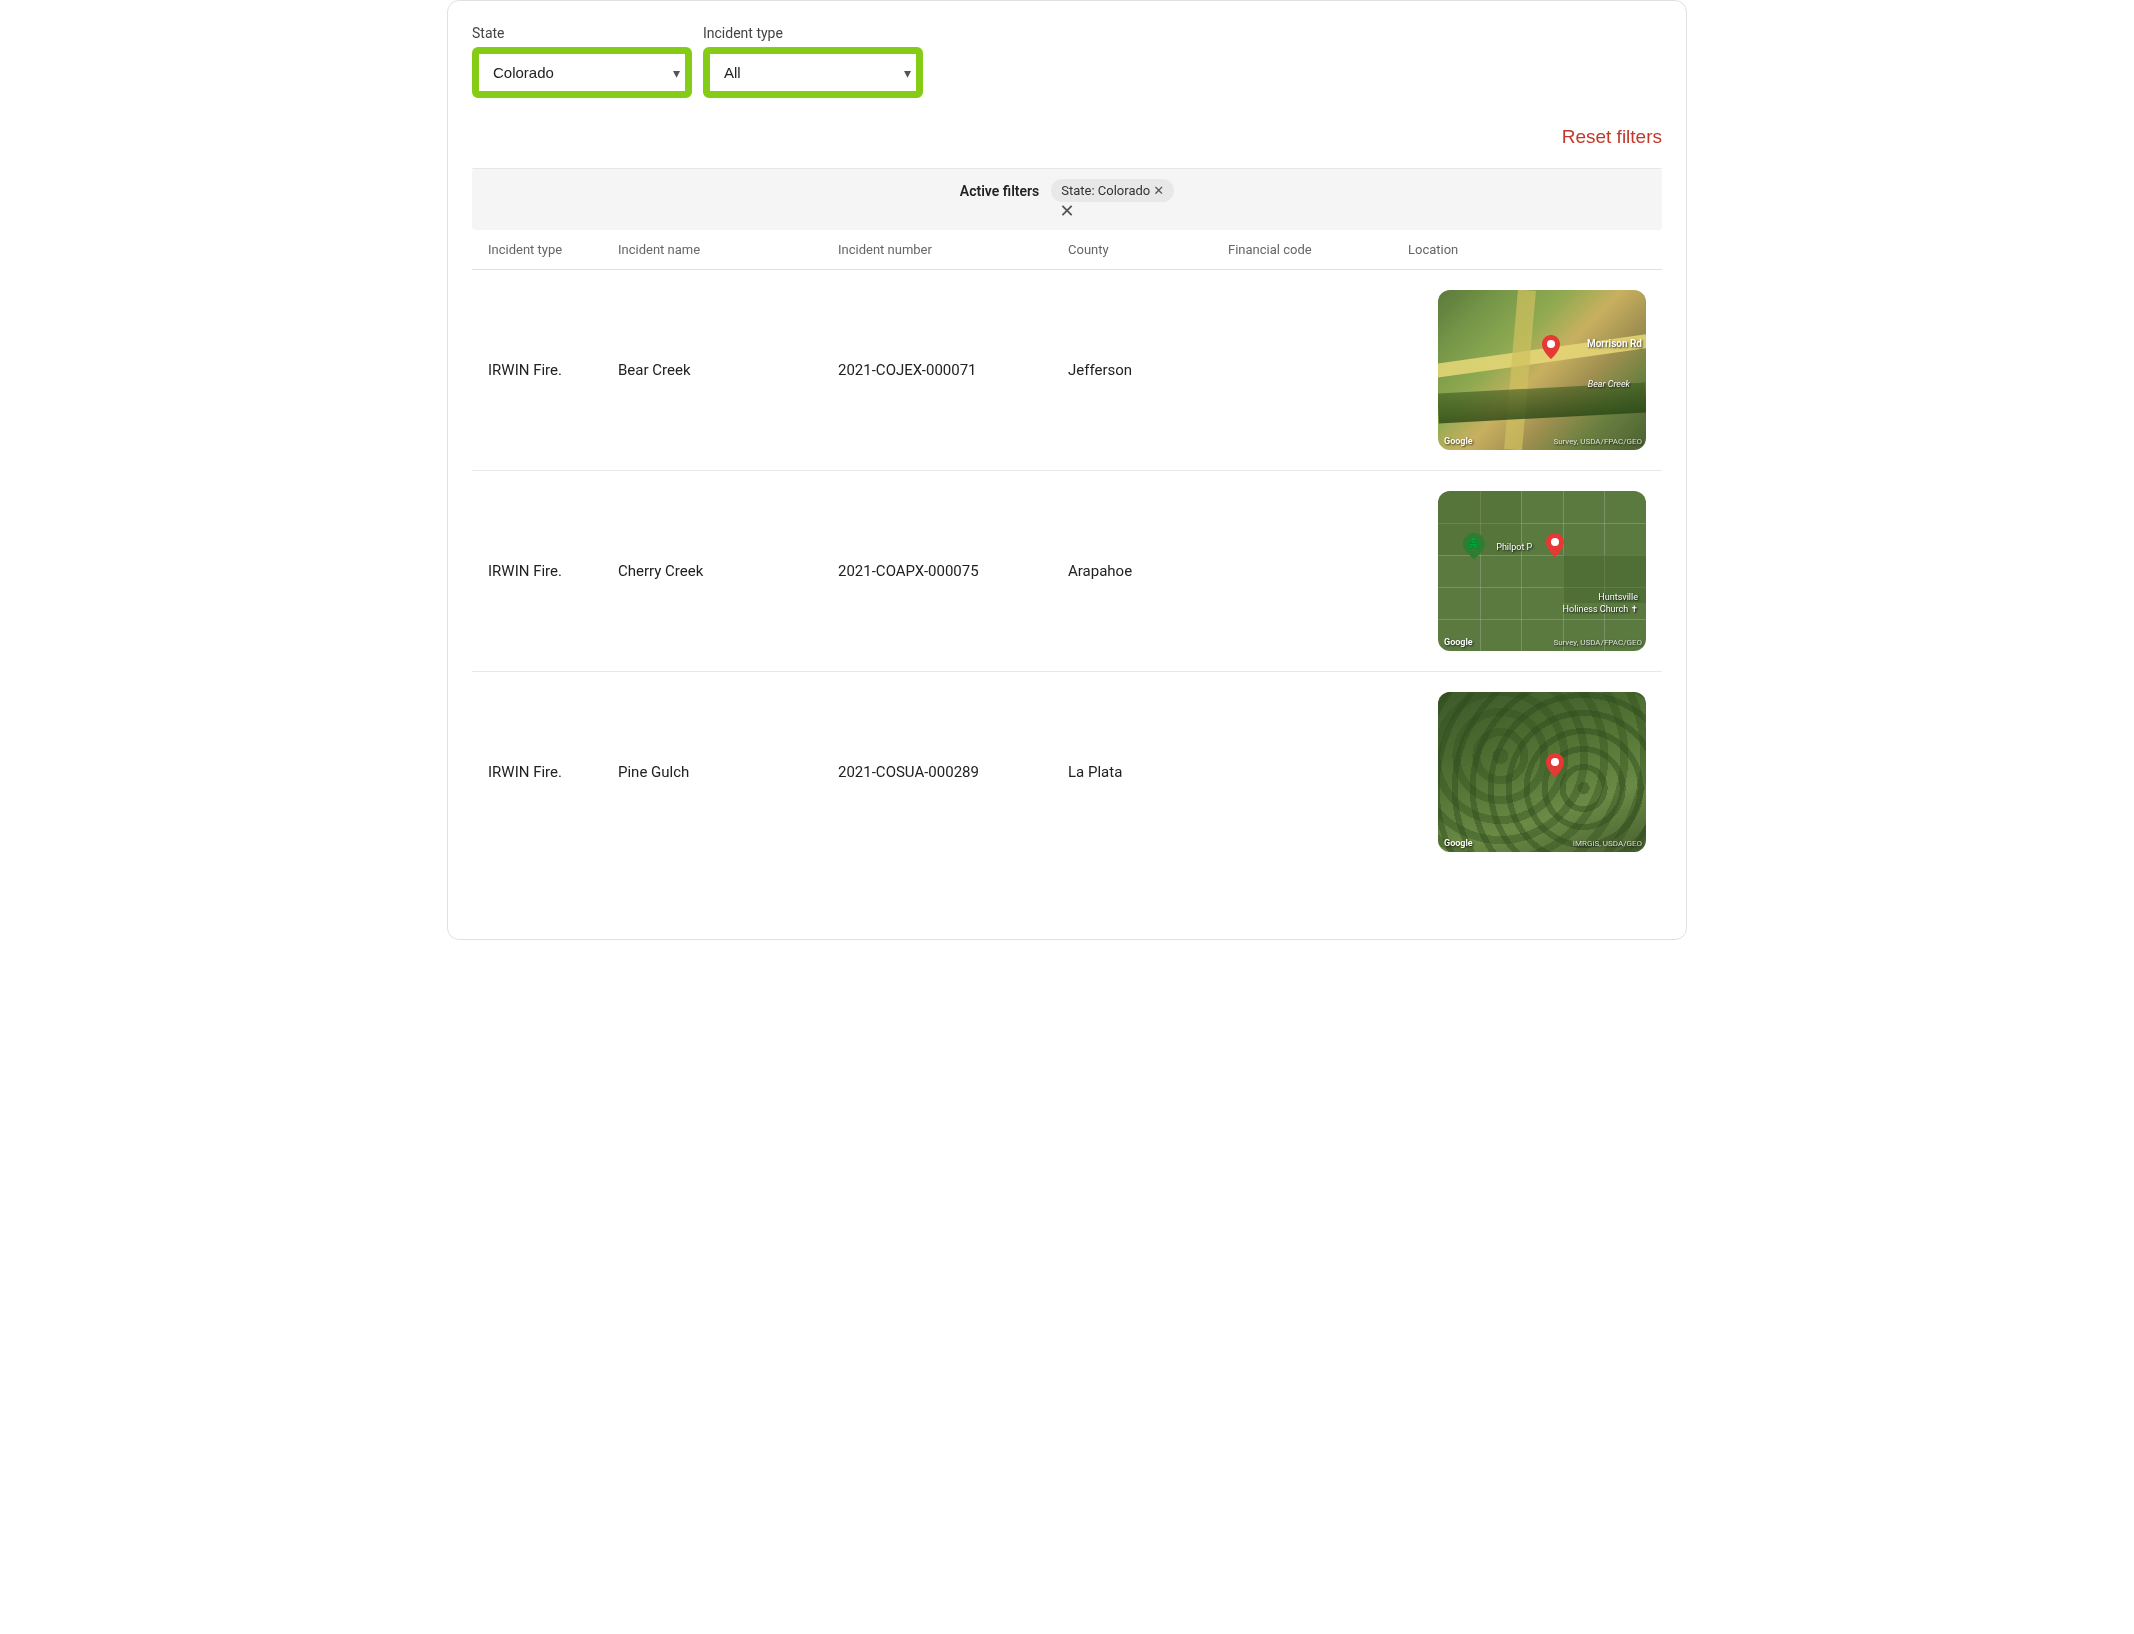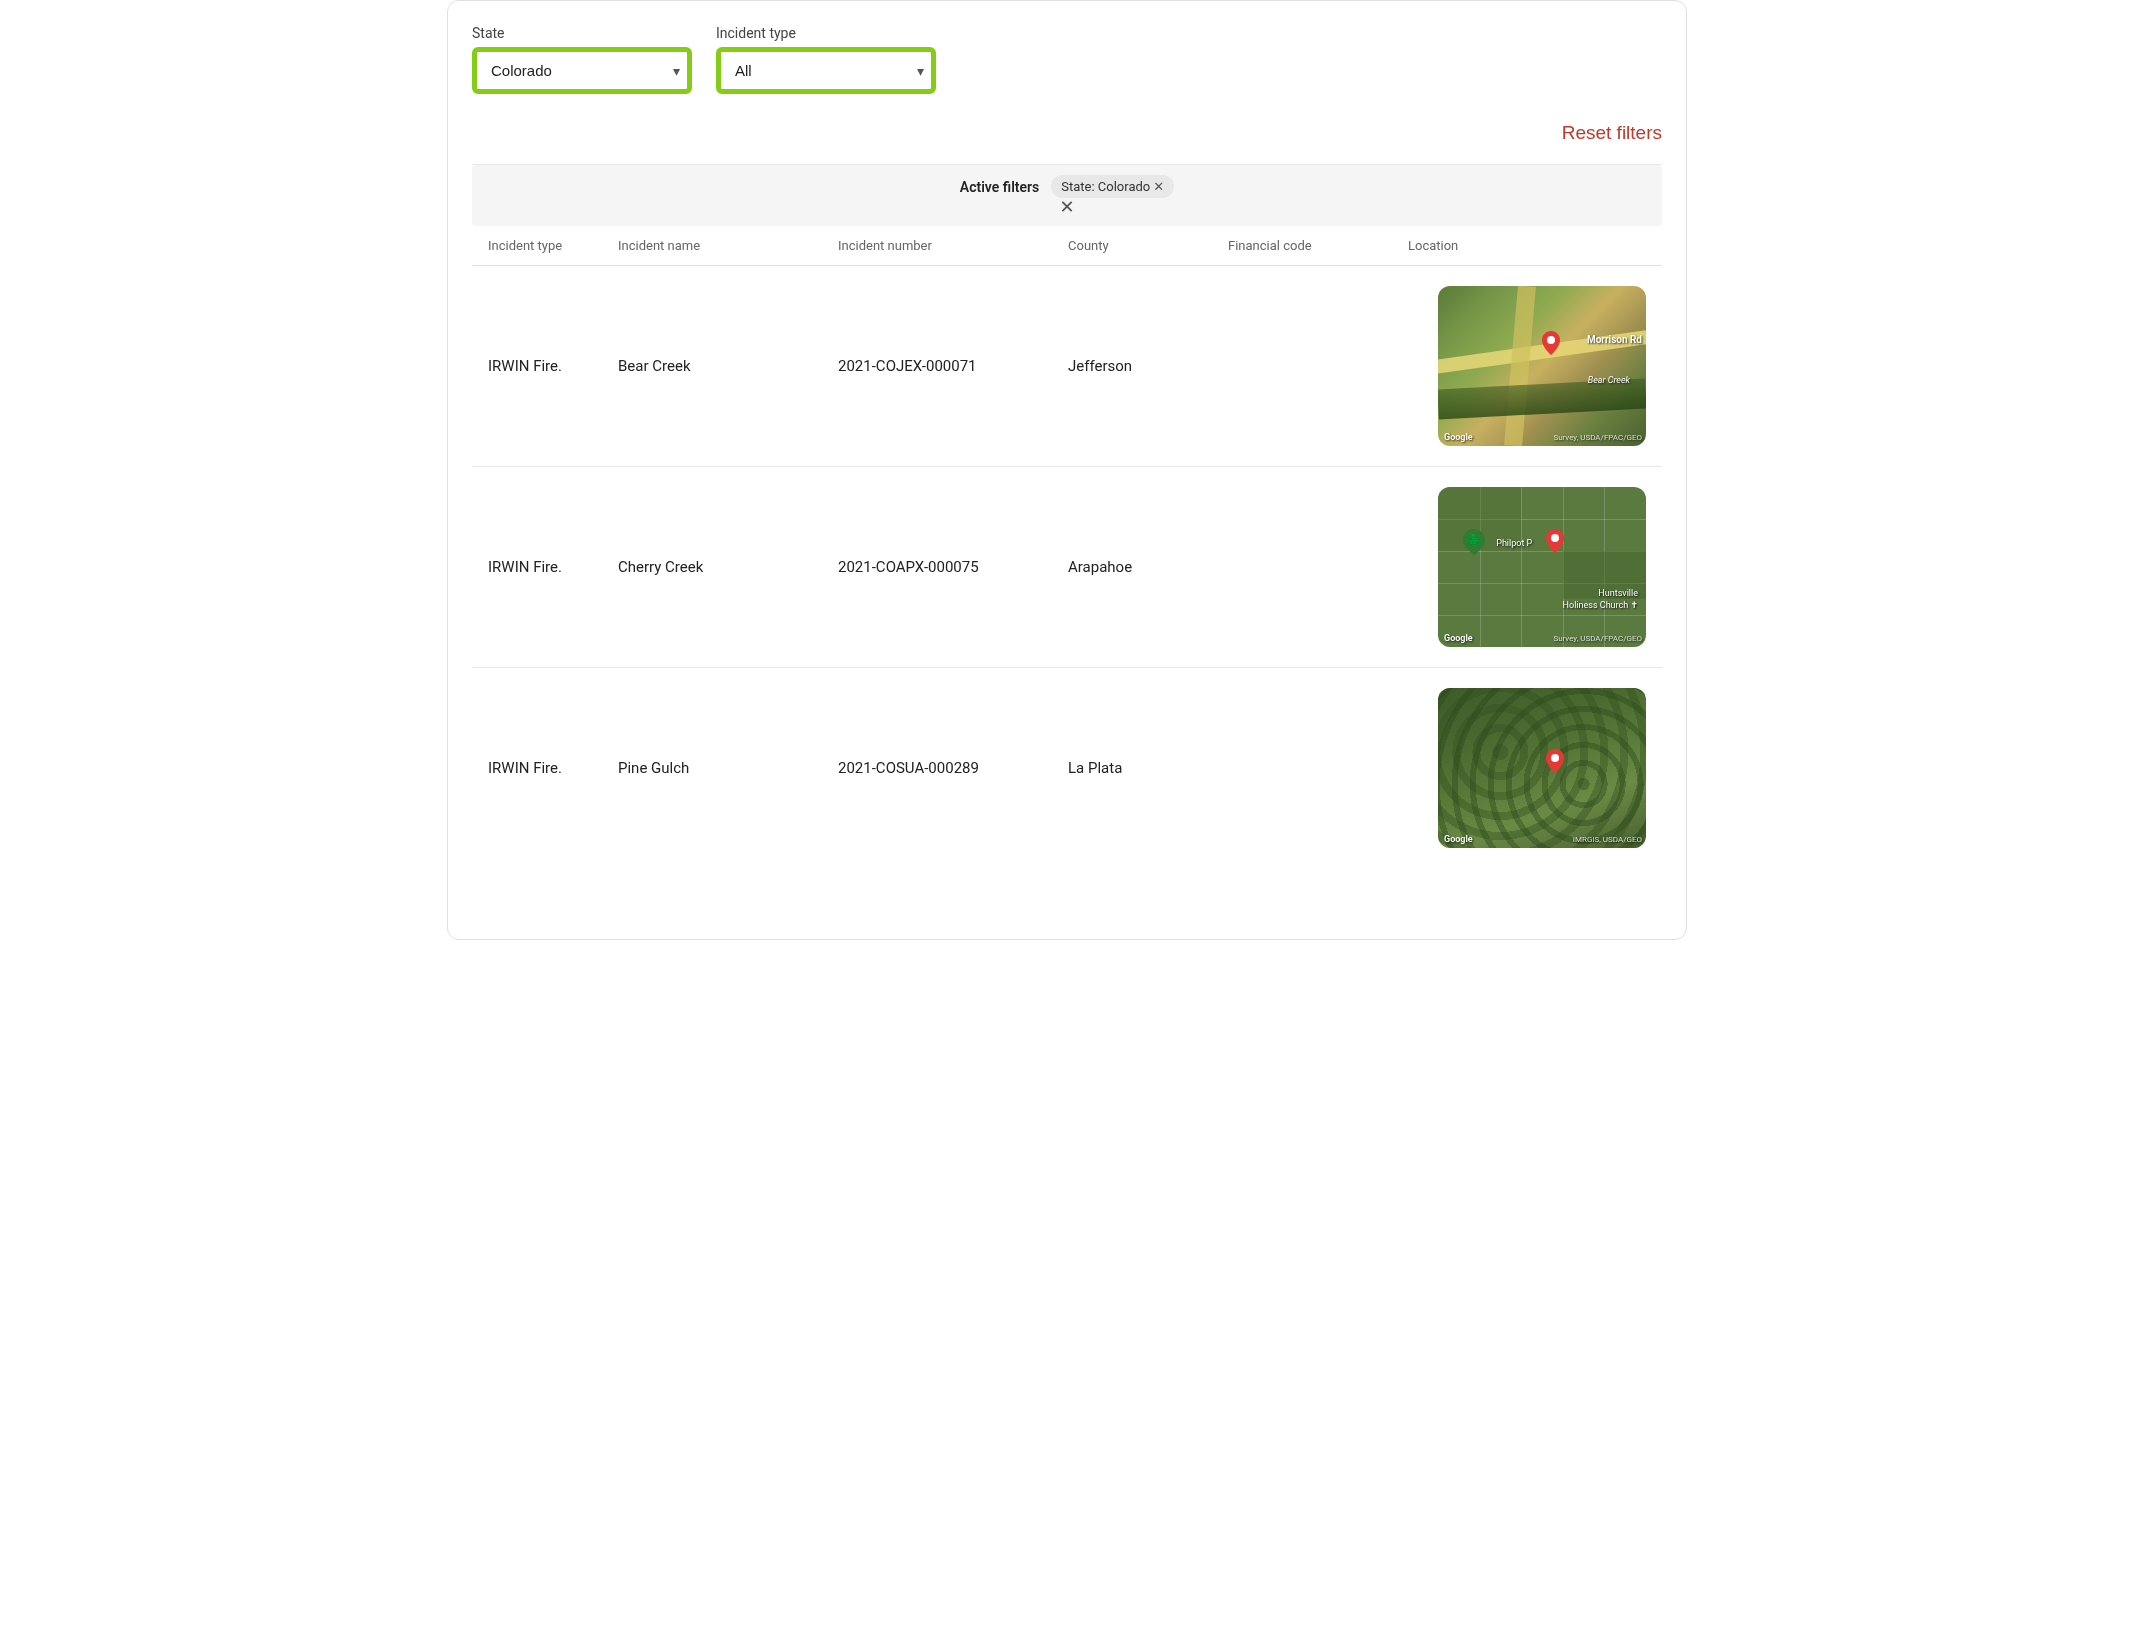--- a/index.html
+++ b/index.html
@@ -15,38 +15,38 @@
       padding: 24px 24px 0 24px;
       border: 1px solid #e0e0e0;
       border-radius: 12px;
       background: #fff;
       min-height: 940px;
     }
 
     
     .filter-row {
       display: flex;
-      gap: 24px;
+      gap: 11px;
       align-items: flex-end;
       padding-bottom: 16px;
     }
     .filter-group {
       display: flex;
       flex-direction: column;
       gap: 6px;
     }
     .filter-label {
       font-size: 14px;
       color: #444;
       font-weight: 400;
     }
     .filter-select {
       appearance: none;
       -webkit-appearance: none;
-      border: 5px solid #84cc16;
+      border: 7px solid #84cc16;
       border-radius: 6px;
       padding: 10px 40px 10px 14px;
       font-size: 15px;
       color: #222;
       background: #fff;
       width: 220px;
       cursor: pointer;
       position: relative;
     }
     .select-wrapper {

